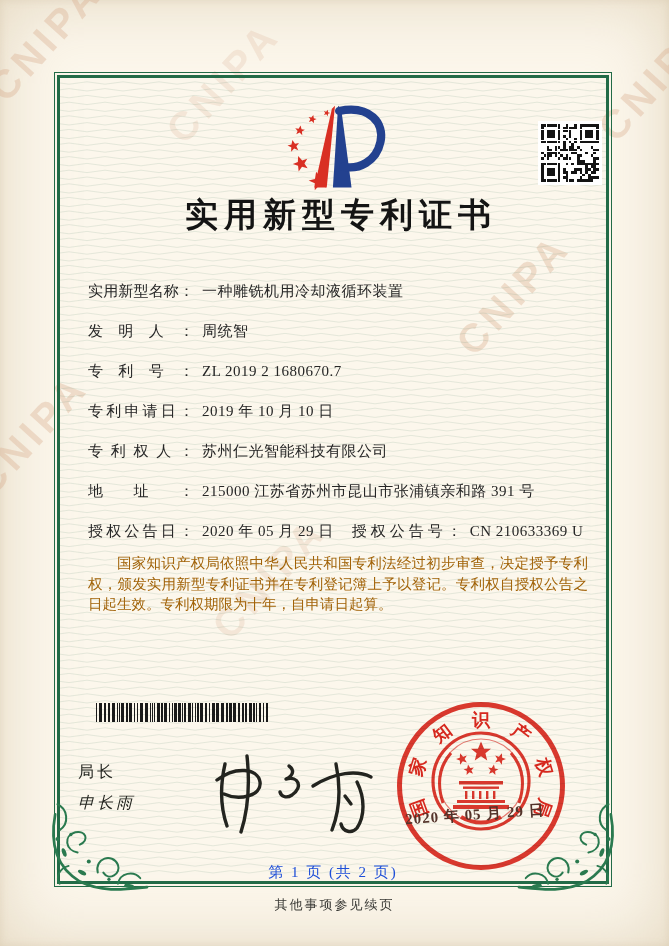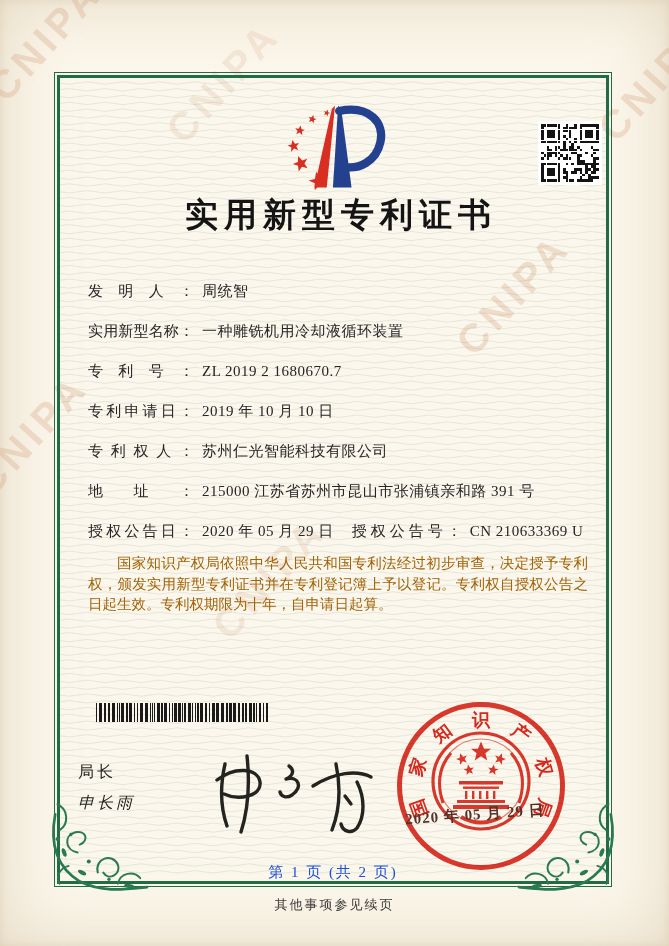--- a/index.html
+++ b/index.html
@@ -426,26 +426,26 @@
           <rect x="41.60" y="52.00" width="2.45" height="2.45" fill="#141414"></rect>
           <rect x="44.20" y="52.00" width="2.45" height="2.45" fill="#141414"></rect>
           <rect x="46.80" y="52.00" width="2.45" height="2.45" fill="#141414"></rect>
         </svg>
     </div>
 
     <div class="title">实用新型专利证书</div>
 
     <div class="fields">
       <div class="frow">
+        <span class="flabel">实用新型名称：</span>
+        <span class="fvalue">一种雕铣机用冷却液循环装置</span>
+      </div>
+      <div class="frow">
         <span class="flabel">发明人：</span>
         <span class="fvalue">周统智</span>
-      </div>
-      <div class="frow">
-        <span class="flabel">实用新型名称：</span>
-        <span class="fvalue">一种雕铣机用冷却液循环装置</span>
       </div>
       <div class="frow">
         <span class="flabel">专利号：</span>
         <span class="fvalue">ZL 2019 2 1680670.7</span>
       </div>
       <div class="frow">
         <span class="flabel">专利申请日：</span>
         <span class="fvalue">2019 年 10 月 10 日</span>
       </div>
       <div class="frow">

